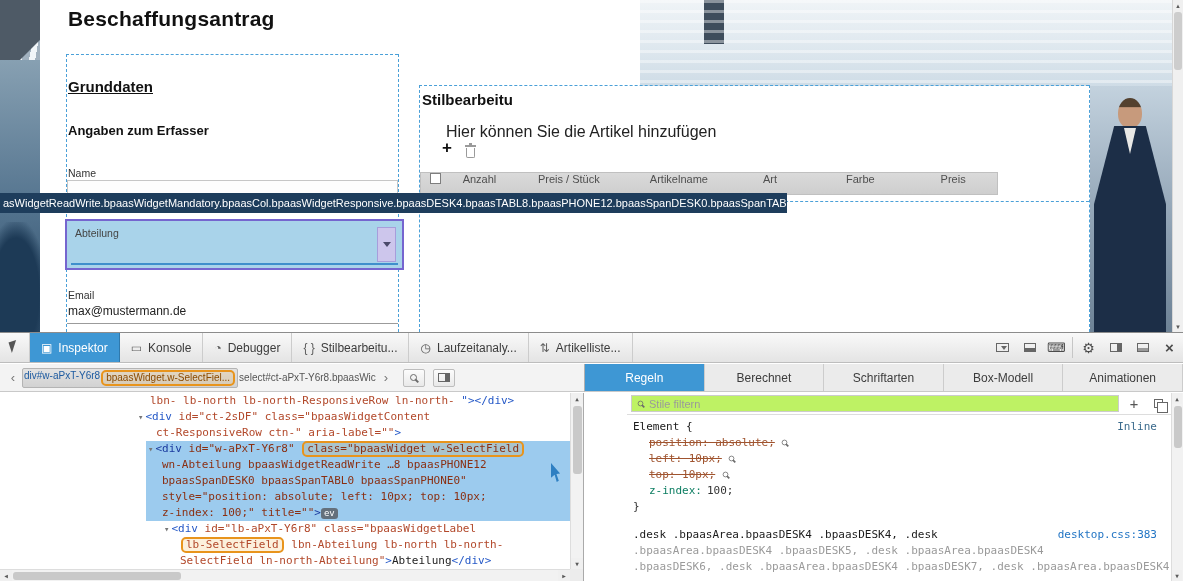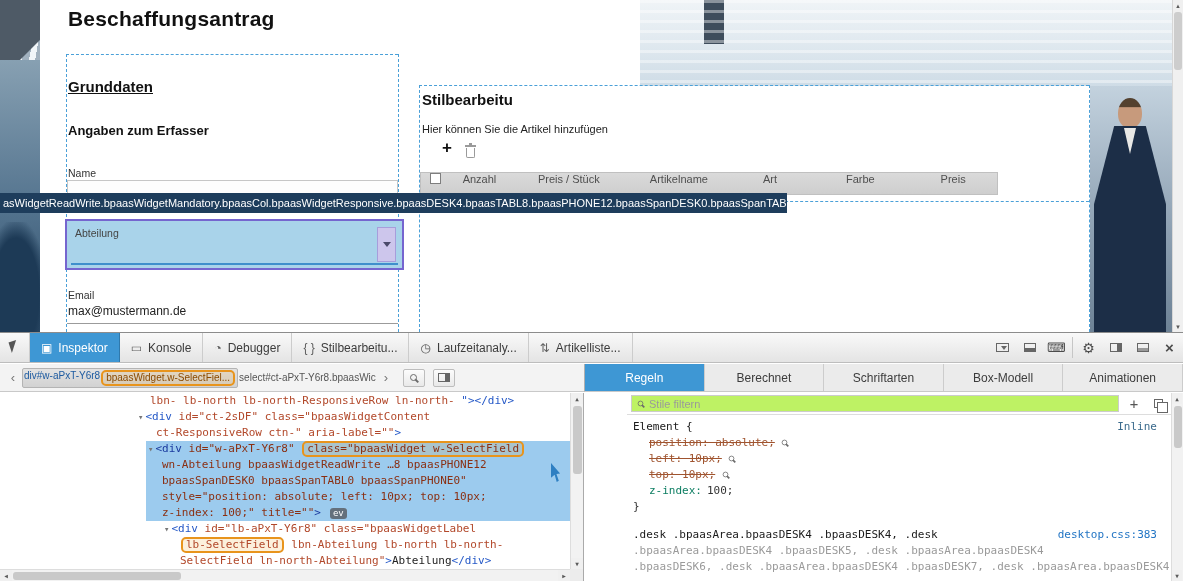--- a/index.html
+++ b/index.html
@@ -42,21 +42,21 @@
   .guide { position:absolute; z-index:2; }
   .guide.v { border-left:1px dashed #4aa0d8; width:0; }
   .guide.h { border-top:1px dashed #4aa0d8; height:0; }
 
   .pg-text { position:absolute; z-index:3; color:#111; }
   .pg-title { left:68px; top:7px; font-size:21px; font-weight:bold; letter-spacing:.2px; }
   .pg-h2 { font-size:15px; font-weight:bold; }
   .pg-h3 { font-size:13px; font-weight:bold; }
   .pg-label { font-size:10.5px; color:#333; }
   .pg-value { font-size:12px; color:#222; }
-  .pg-hint { font-size:11px; color:#222; }
+  .pg-hint { font-size:16px; color:#222;margin-left:24px; }
 
   .name-input { position:absolute; z-index:3; left:67px; top:180px; width:331px; height:33px;
     background:#fdfdfd; border:1px solid #c6c6c6; }
   .email-underline { position:absolute; z-index:3; left:67px; top:323px; width:331px; height:1px; background:#9b9b9b; }
 
   
   .select-highlight { position:absolute; z-index:4; left:65px; top:219px; width:339px; height:51px;
     background:#a9d3ea; border:2px solid #7565cf; }
   .select-highlight .flabel { position:absolute; left:8px; top:6px; font-size:10.5px; color:#444; }
   .select-underline { position:absolute; left:4px; right:4px; bottom:3px; height:2px; background:#3f8fcc; }
@@ -143,21 +143,21 @@
     font-family:"DejaVu Sans Mono", monospace; font-size:11px; line-height:16px; }
   .m-line { white-space:pre; }
   .m-tag { color:#2458c7; }
   .m-attr { color:#b2482a; }
   .m-text { color:#222; }
   .m-arrow { color:#777; margin-right:2px; font-size:9px; }
   .sel-block { margin-left:146px; margin-right:13px; background:#9ccbee; }
   .sel-block .m-attr { color:#8a2f12; }
   .sel-block .m-tag { color:#1a3a9e; }
   .ev-badge { display:inline-block; background:#64707c; color:#fff; font-size:9px; line-height:11px;
-    padding:0 3px; border-radius:3px; margin-left:9px; vertical-align:middle; }
+    padding:0 3px; border-radius:3px; margin-left:0; vertical-align:middle; }
 
   .m-scroll-v { position:absolute; right:0; top:0; bottom:12px; width:13px; background:#f2f2f2; border-left:1px solid #ddd; }
   .m-scroll-v .sb-btn { width:12px; }
   .m-thumb-v { position:absolute; left:2px; top:13px; width:9px; height:68px; background:#c9c9c9; border-radius:3px; }
   .m-scroll-h { position:absolute; left:0; right:13px; bottom:0; height:12px; background:#f2f2f2; border-top:1px solid #ddd; }
   .m-scroll-h .sb-btn { height:11px; width:12px; top:0; }
   .m-scroll-h .left { left:0; } .m-scroll-h .right { right:0; left:auto; position:absolute; }
   .m-thumb-h { position:absolute; left:13px; top:2px; width:168px; height:8px; background:#c9c9c9; border-radius:3px; }
   .m-corner { position:absolute; right:0; bottom:0; width:13px; height:12px; background:#ececec; }
 

